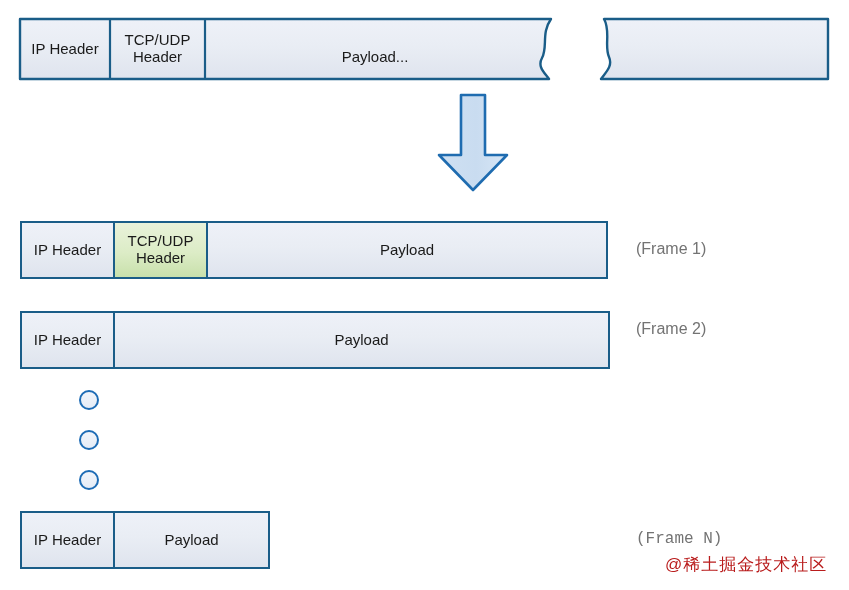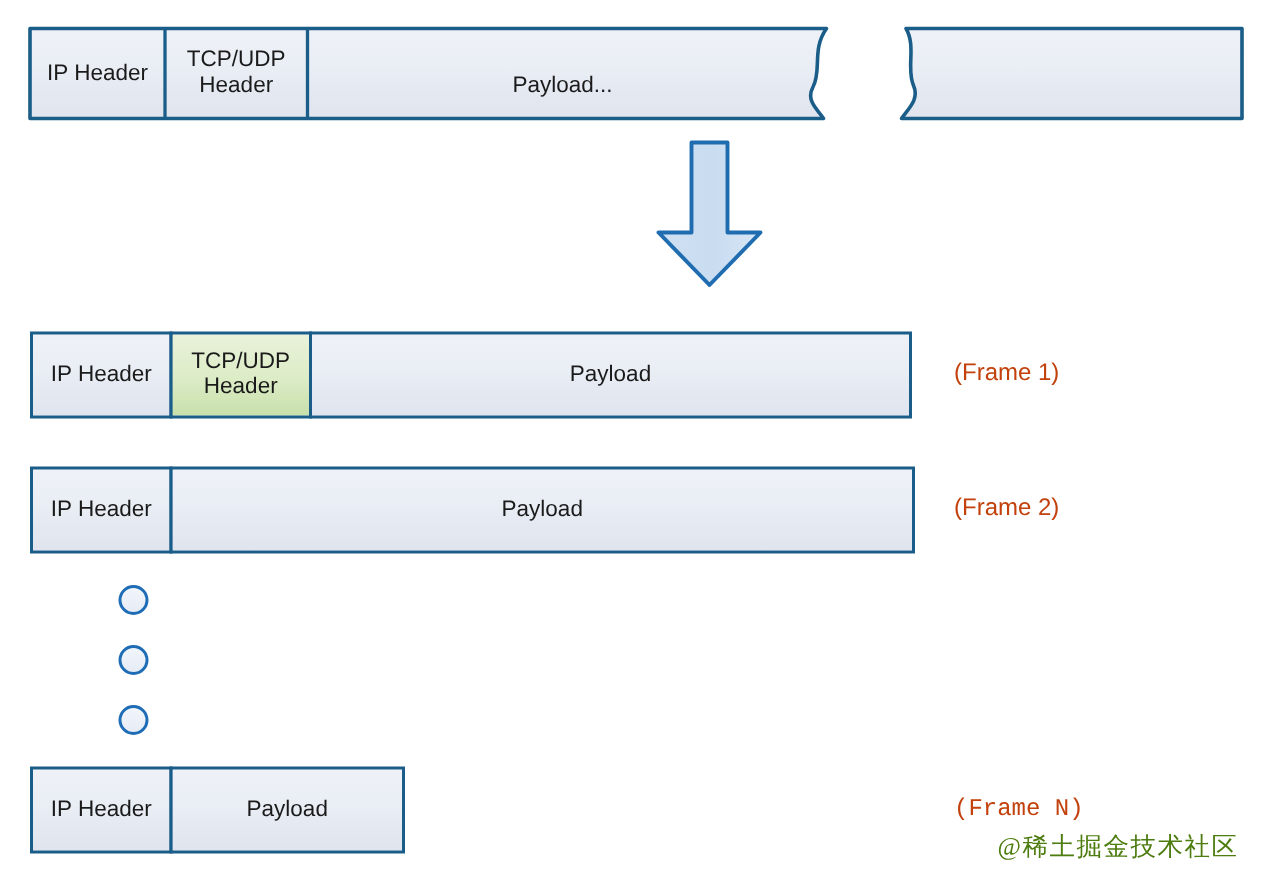--- a/index.html
+++ b/index.html
@@ -67,43 +67,43 @@
     display: flex;
     align-items: center;
     justify-content: center;
     white-space: pre-line;
   }
 
   
   .frame-label {
     position: absolute;
     font-size: 16px;
-    color: #c2410c;
+    color: #737373;
     white-space: nowrap;
   }
 
   
   .dot {
     position: absolute;
     width: 20px;
     height: 20px;
     border-radius: 50%;
     border: 2.5px solid #1e6cb5;
     background: linear-gradient(to bottom, #f1f5fb 0%, #e6ecf6 100%);
     box-sizing: border-box;
   }
 
   
   .watermark {
     position: absolute;
     font-size: 17px;
-    color: #4d7c0f;
+    color: #b91c1c;
     letter-spacing: 1px;
     white-space: nowrap;
-    font-family: Liberation Serif, serif;
+    font-family: Liberation Sans, sans-serif;
   }
 </style>
 </head>
 <body>
 
 <div class="canvas">
 
   <svg class="torn-wrap" width="849" height="200" viewBox="0 0 849 200">
     <defs>
       <linearGradient id="boxGrad" x1="0" y1="0" x2="0" y2="1">
@@ -148,21 +148,21 @@
     <div class="cell green" style="width:95px;">TCP/UDP
 Header</div>
     <div class="cell" style="width:402px;">Payload</div>
   </div>
   <div class="frame-label" style="left:636px; top:240px;">(Frame 1)</div>
 
   <div class="pkt-row" style="left:20px; top:311px; height:58px;">
     <div class="cell" style="width:95px;">IP Header</div>
     <div class="cell" style="width:497px;">Payload</div>
   </div>
-  <div class="frame-label" style="left:636px; top:330px;">(Frame 2)</div>
+  <div class="frame-label" style="left:636px; top:320px;">(Frame 2)</div>
 
   <div>
     <div class="dot" style="left:79px; top:390px;"></div>
     <div class="dot" style="left:79px; top:430px;"></div>
     <div class="dot" style="left:79px; top:470px;"></div>
   </div>
 
   <div class="pkt-row" style="left:20px; top:511px; height:58px;">
     <div class="cell" style="width:95px;">IP Header</div>
     <div class="cell" style="width:157px;">Payload</div>

